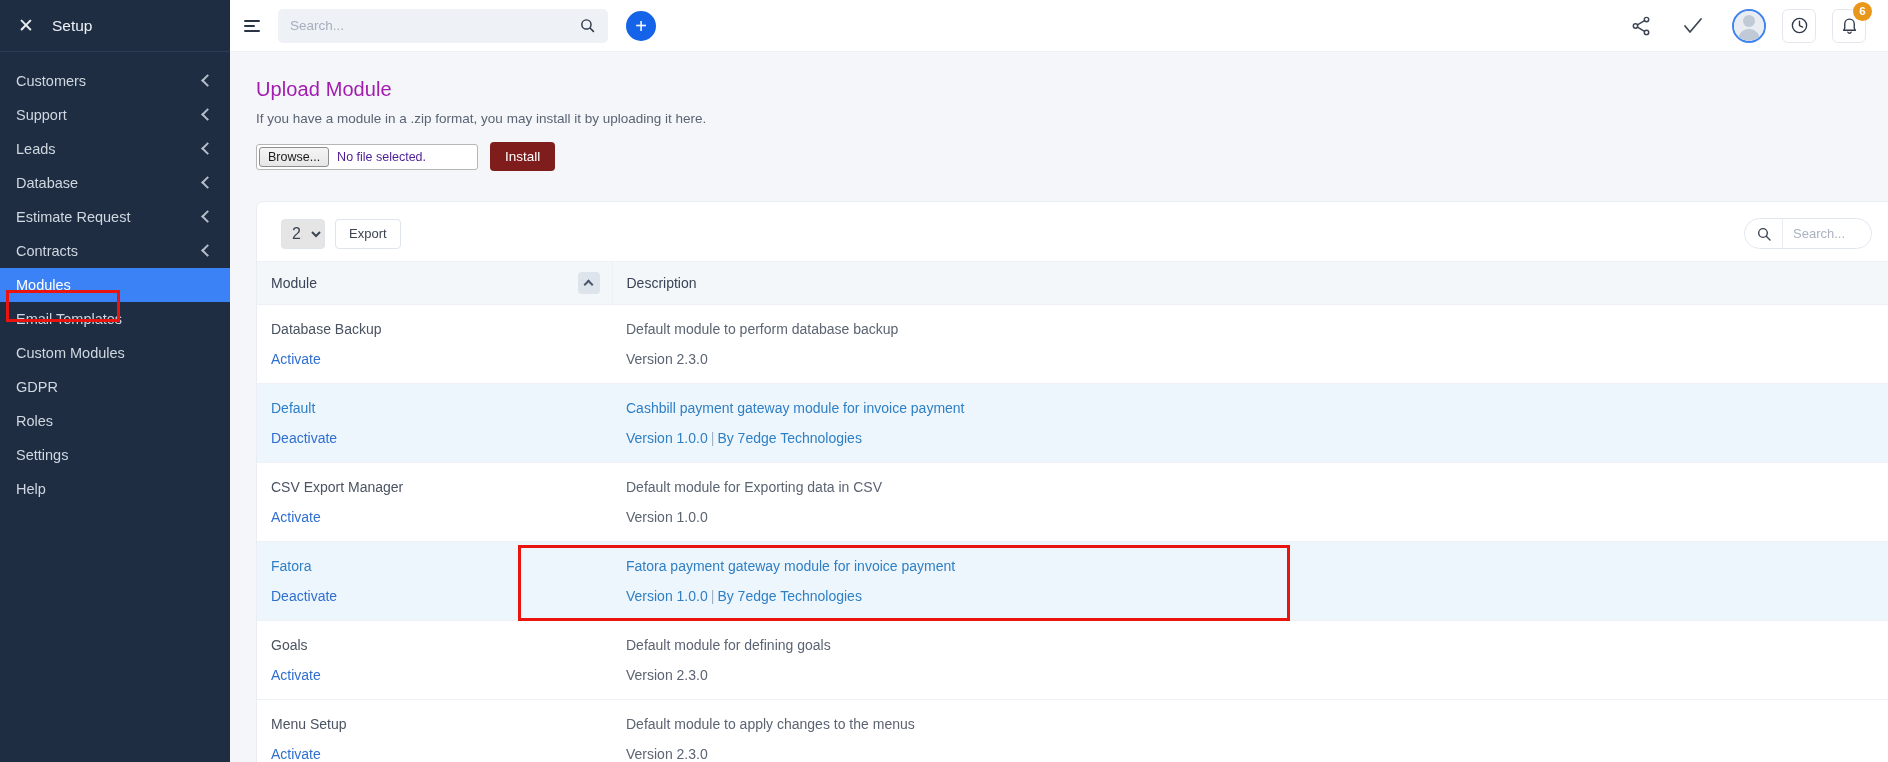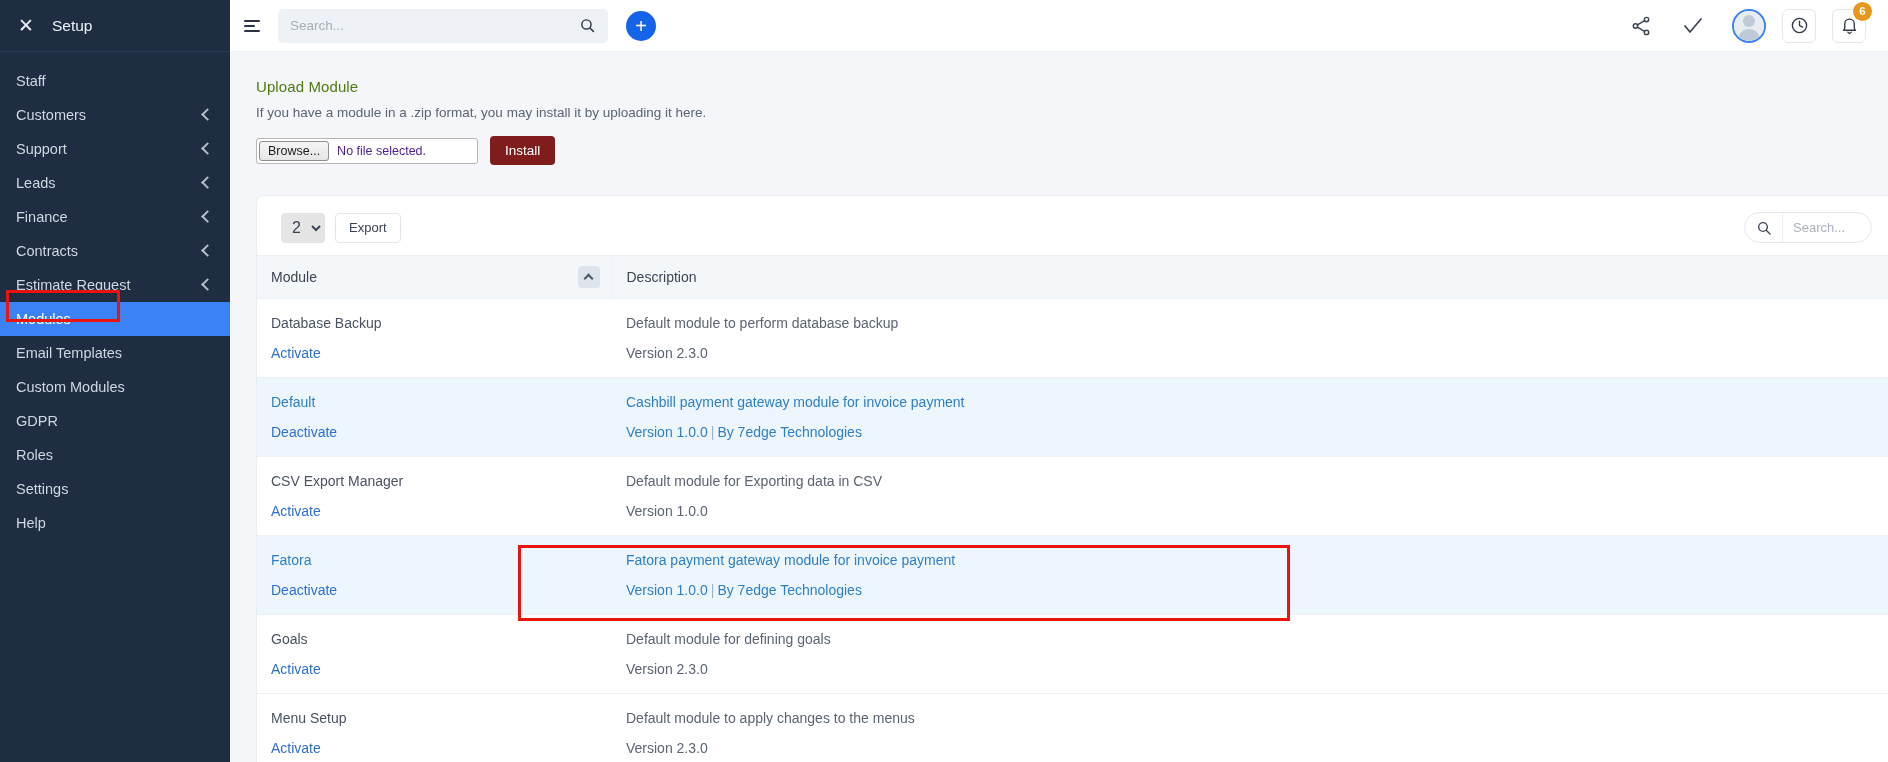--- a/index.html
+++ b/index.html
@@ -129,21 +129,21 @@
   .badge {
     position: absolute; right: -7px; top: -8px;
     min-width: 19px; height: 19px; padding: 0 4px;
     border-radius: 10px; background: #e8971a; color: #fff;
     font-size: 11.5px; font-weight: 700;
     display: flex; align-items: center; justify-content: center;
   }
 
   
   .content { padding: 26px 22px 0 26px; }
-  .sec-title { font-size: 15px; color: #4d7c0f; font-weight: 400; letter-spacing: .1px; }
+  .sec-title { font-size: 20px; color: #a21caf; font-weight: 400; letter-spacing: .1px; }
   .sec-sub { font-size: 13.5px; color: #5a6474; margin-top: 10px; }
 
   .uploadrow { display: flex; align-items: center; margin-top: 16px; gap: 12px; }
   .filefield {
     width: 222px; height: 26px;
     border: 1px solid #b6b6b6; border-radius: 3px; background: #fff;
     display: flex; align-items: center; padding: 0 2px;
     font-size: 12.5px; color: #2b2b2b;
   }
   .browse {
@@ -259,44 +259,41 @@
 
 <div class="app">
 
   <aside class="sidebar">
     <div class="sidebar-head">
       <span class="sidebar-close">✕</span>
       <span class="sidebar-title">Setup</span>
     </div>
     <nav class="nav">
       <div class="nav-item">
-        <span class="lbl">Staff</span>
-      </div>
-      <div class="nav-item">
         <span class="lbl">Customers</span>
         <span class="chev"></span>
       </div>
       <div class="nav-item">
         <span class="lbl">Support</span>
         <span class="chev"></span>
       </div>
       <div class="nav-item">
         <span class="lbl">Leads</span>
         <span class="chev"></span>
       </div>
       <div class="nav-item">
-        <span class="lbl">Finance</span>
+        <span class="lbl">Database</span>
         <span class="chev"></span>
       </div>
       <div class="nav-item">
+        <span class="lbl">Estimate Request</span>
+        <span class="chev"></span>
+      </div>
+      <div class="nav-item">
         <span class="lbl">Contracts</span>
-        <span class="chev"></span>
-      </div>
-      <div class="nav-item">
-        <span class="lbl">Estimate Request</span>
         <span class="chev"></span>
       </div>
       <div class="nav-item active">
         <span class="lbl">Modules</span>
       </div>
       <div class="nav-item">
         <span class="lbl">Email Templates</span>
       </div>
       <div class="nav-item">
         <span class="lbl">Custom Modules</span>

